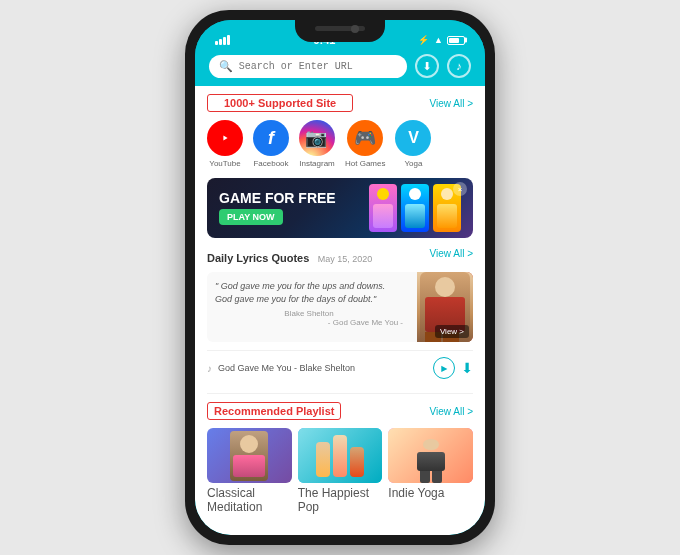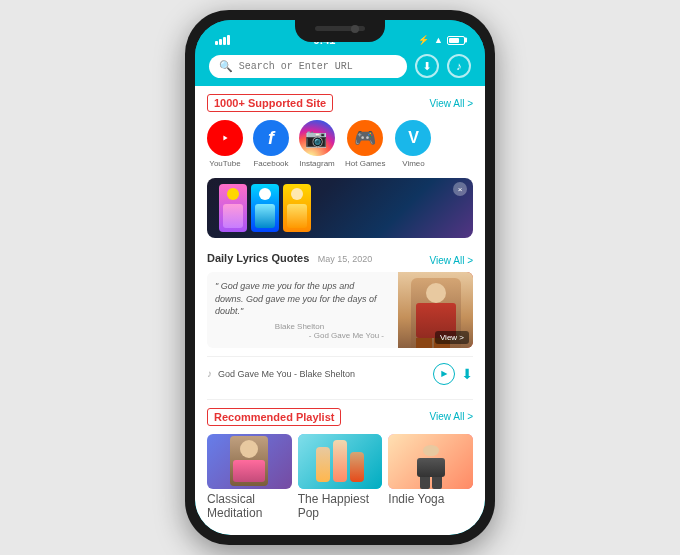--- a/index.html
+++ b/index.html
@@ -109,21 +109,21 @@
       justify-content: space-between;
       align-items: center;
       margin-bottom: 8px;
     }
     .section-title-border {
       font-size: 11px;
       font-weight: 700;
       color: #e63333;
       border: 1.5px solid #e63333;
       border-radius: 3px;
-      padding: 2px 6px;
+      padding: 2px 16px;
     }
     .view-all {
       font-size: 10px;
       color: #00b4c4;
       cursor: pointer;
     }
     .site-icons {
       display: flex;
       gap: 10px;
       justify-content: flex-start;
@@ -185,21 +185,21 @@
       margin-top: 4px;
       display: inline-block;
     }
     .banner-art {
       display: flex;
       gap: 4px;
     }
     
     .lyrics-section { margin-bottom: 8px; }
     .lyrics-header {
-      display: flex; justify-content: space-between; align-items: flex-end;
+      display: flex; justify-content: space-between; align-items: flex-start;
       margin-bottom: 6px;
     }
     .lyrics-title { font-size: 11px; font-weight: 700; color: #333; }
     .lyrics-date { font-size: 9px; color: #999; margin-left: 4px; }
     .lyrics-card {
       display: flex;
       gap: 6px;
       background: #f9f9f9;
       border-radius: 6px;
       overflow: hidden;
@@ -375,26 +375,30 @@
             <div class="site-item">
               <div class="site-icon-circle" style="background:radial-gradient(circle at 30% 107%, #fdf497 0%, #fdf497 5%, #fd5949 45%, #d6249f 60%, #285AEB 90%);color:#fff;font-size:18px;">📷</div>
               <span class="site-label">Instagram</span>
             </div>
             <div class="site-item">
               <div class="site-icon-circle hotgames-icon">🎮</div>
               <span class="site-label">Hot Games</span>
             </div>
             <div class="site-item">
               <div class="site-icon-circle vimeo-icon" style="font-size:16px;font-weight:900;color:#fff;">V</div>
-              <span class="site-label">Vimeo</span>
+              <span class="site-label">Yoga</span>
             </div>
           </div>
 
           <div class="banner">
             <div class="banner-close">×</div>
+            <div class="banner-text">
+              <div class="banner-title">GAME FOR FREE</div>
+              <div class="banner-btn">PLAY NOW</div>
+            </div>
             <div class="banner-art">
               <div style="width:28px;height:48px;background:linear-gradient(to bottom,#ff6ec7,#a855f7);border-radius:4px;overflow:hidden;">
                 <div style="width:12px;height:12px;border-radius:50%;background:#ffd700;margin:4px auto;"></div>
                 <div style="width:20px;height:24px;background:linear-gradient(to bottom,#ff9adb,#c77dff);margin:0 auto;border-radius:3px;"></div>
               </div>
               <div style="width:28px;height:48px;background:linear-gradient(to bottom,#00d4ff,#0044ff);border-radius:4px;overflow:hidden;">
                 <div style="width:12px;height:12px;border-radius:50%;background:#fff;margin:4px auto;"></div>
                 <div style="width:20px;height:24px;background:linear-gradient(to bottom,#80e8ff,#0088cc);margin:0 auto;border-radius:3px;"></div>
               </div>
               <div style="width:28px;height:48px;background:linear-gradient(to bottom,#ffd700,#ff8800);border-radius:4px;overflow:hidden;">
@@ -411,21 +415,21 @@
                 <span class="lyrics-date">May 15, 2020</span>
               </div>
               <span class="view-all">View All &gt;</span>
             </div>
             <div class="lyrics-card">
               <div class="lyrics-text-area">
                 <p class="lyrics-quote">" God gave me you for the ups and downs. God gave me you for the days of doubt."</p>
                 <p class="lyrics-artist">Blake Shelton</p>
                 <p class="lyrics-song">- God Gave Me You -</p>
               </div>
-              <div class="lyrics-img" style="width:75px;position:relative;">
+              <div class="lyrics-img" style="width:56px;position:relative;">
                 <div style="width:100%;height:100%;background:linear-gradient(to bottom,#e8c9a0 0%,#c4905a 60%,#8b6040 100%);display:flex;align-items:flex-end;justify-content:center;overflow:hidden;">
                   <div style="width:50px;height:70px;background:linear-gradient(to bottom,#d4a574,#8b5e3c);border-radius:6px 6px 0 0;position:relative;">
                     <div style="width:20px;height:20px;border-radius:50%;background:#e8c9a0;margin:5px auto 0;"></div>
                     <div style="width:40px;height:35px;background:linear-gradient(to bottom,#c0392b,#922b21);margin:0 auto;border-radius:3px;"></div>
                     <div style="display:flex;gap:2px;margin:0 5px;">
                       <div style="width:16px;height:20px;background:#8b4513;border-radius:0 0 3px 3px;"></div>
                       <div style="width:16px;height:20px;background:#8b4513;border-radius:0 0 3px 3px;"></div>
                     </div>
                   </div>
                 </div>

